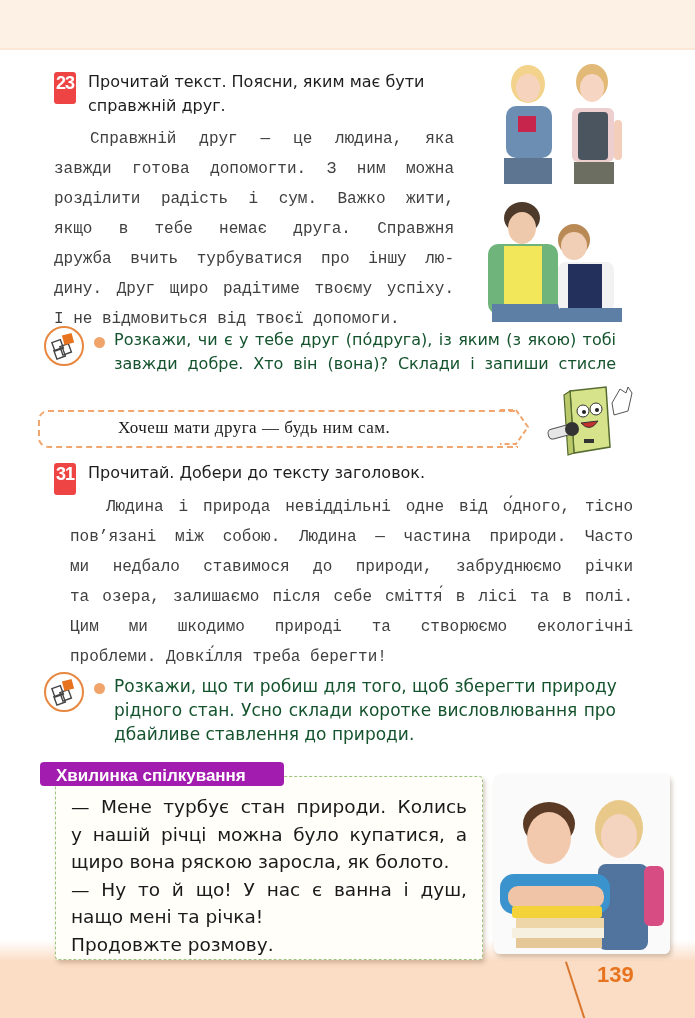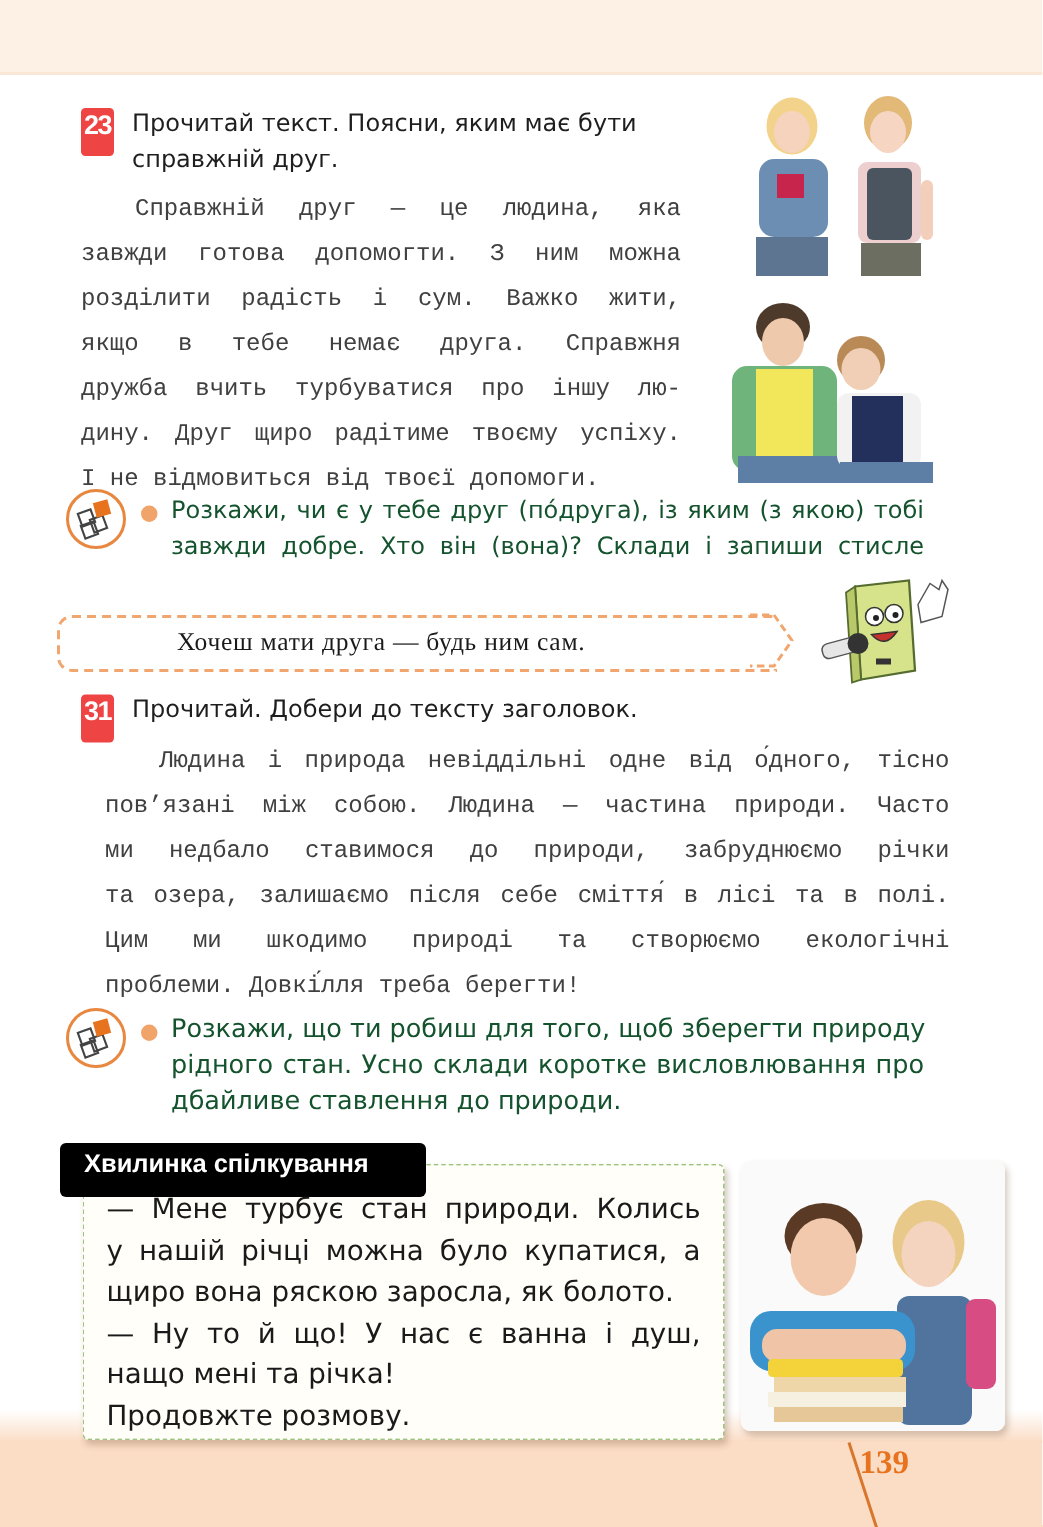--- a/index.html
+++ b/index.html
@@ -16,22 +16,22 @@
   }
   .bottom-band {
     position:absolute; left:0; top:960px; width:695px; height:58px;
     background:#fbdcc4;
   }
   .bottom-band-fade {
     position:absolute; left:0; top:940px; width:695px; height:22px;
     background:linear-gradient(#ffffff, #fbdcc4);
   }
   .page-number {
-    position:absolute; left:573px; top:962px;
-    font-family:Liberation Serif, serif; font-weight:bold;
+    position:absolute; left:597px; top:962px;
+    font-family:Liberation Sans, sans-serif; font-weight:bold;
     font-size:22px; color:#e8731f;
   }
   .page-corner-line {
     position:absolute; left:565px; top:962px; width:2px; height:60px;
     background:#d9762e; transform:rotate(-18deg); transform-origin:top left;
   }
 
   .badge {
     position:absolute; width:22px; height:32px; border-radius:3px;
     background:#ef4444; color:#fff;
@@ -71,22 +71,22 @@
   }
   .proverb-text {
     position:absolute; left:118px; top:418px; font-size:17px; letter-spacing:0.5px;font-family:Liberation Serif, serif;
   }
 
   .photo {
     position:absolute; overflow:hidden;
   }
 
   .dialog-label {
-    position:absolute; left:40px; top:762px; width:244px; height:36px;
-    background:#000000; border-radius:4px;
+    position:absolute; left:40px; top:762px; width:244px; height:24px;
+    background:#a21caf; border-radius:4px;
     color:#fff; font-weight:bold; font-size:17px; line-height:28px;
     padding-left:16px; box-sizing:border-box;
     font-family:"Liberation Sans", sans-serif;
   }
   .dialog-box {
     position:absolute; left:55px; top:776px; width:426px; height:182px;
     background:#fffef8;
     border:1.5px dashed #9cc47e; border-radius:4px;
     box-shadow:2px 3px 4px rgba(120,90,60,0.3);
   }

